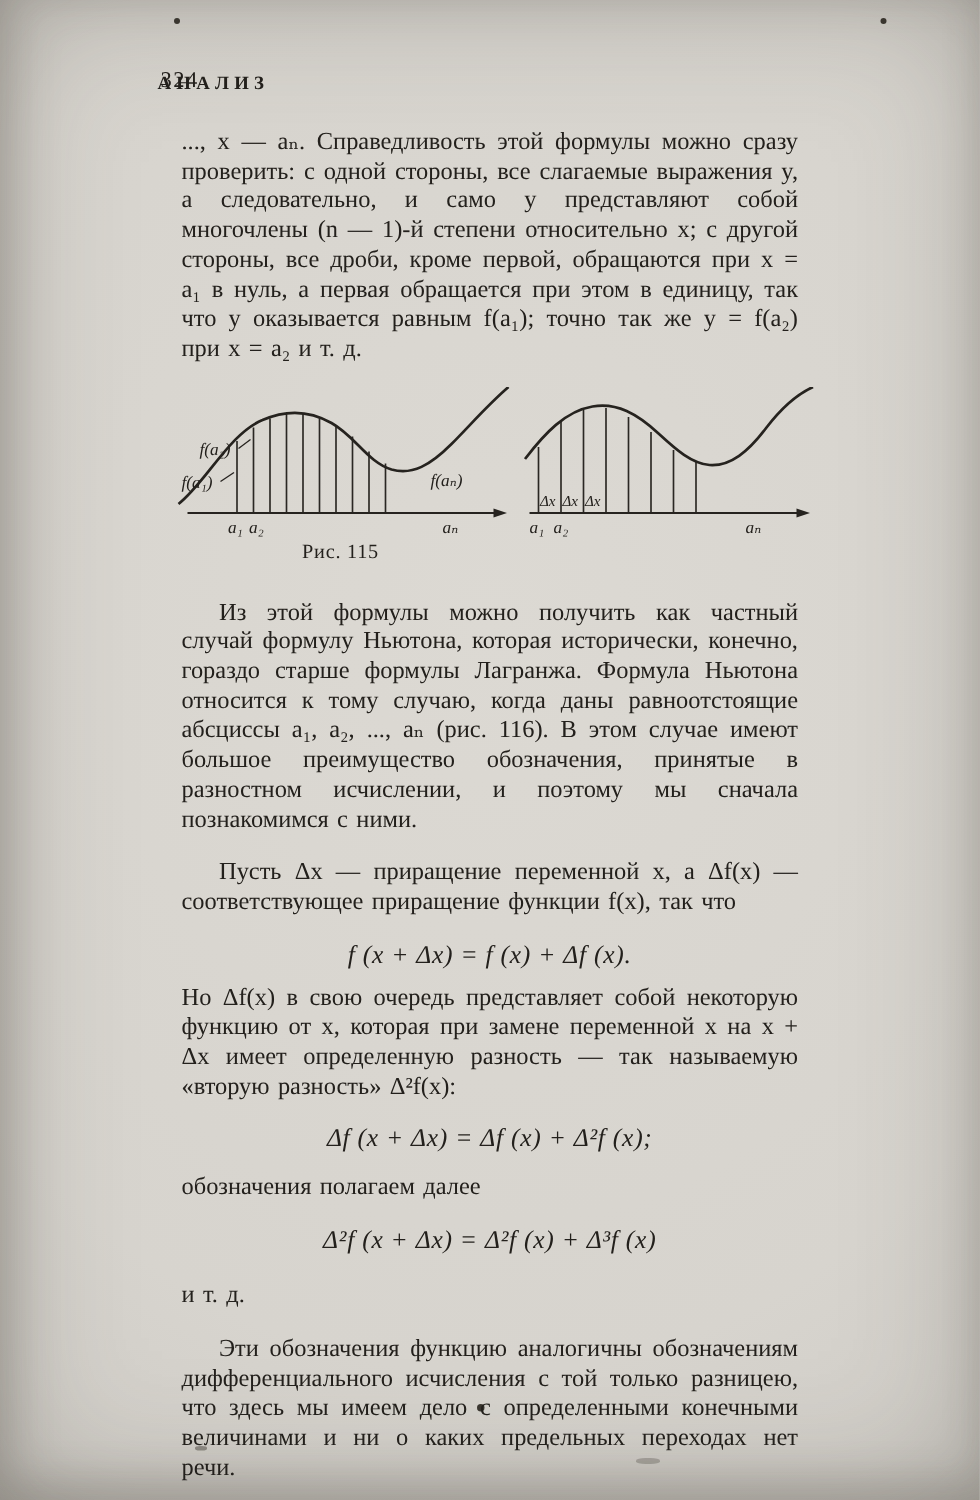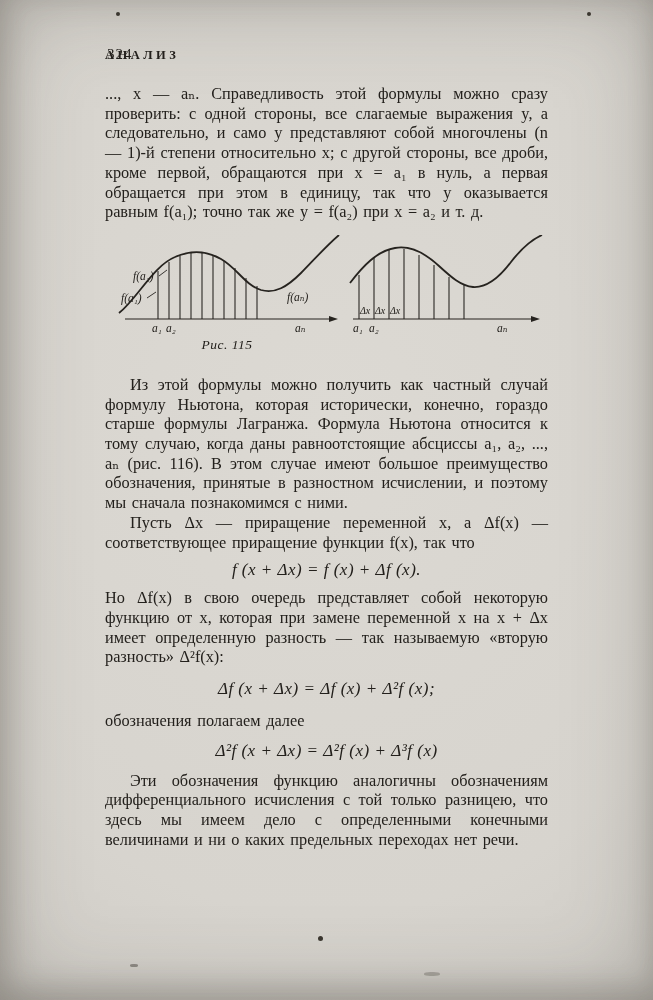--- a/index.html
+++ b/index.html
@@ -30,35 +30,35 @@
   .content { position: absolute; left: 105px; top: 46px; width: 443px; }
 
   .header { position: relative; height: 20px; margin-bottom: 18px; }
   .pagenum { position: absolute; left: 2px; top: 0; font-size: 15px; letter-spacing: 1px; }
   .runhead {
     position: absolute; left: 0; right: 0; top: 2px; 
     font-size: 12.5px; font-weight: bold; letter-spacing: 3.5px;
   }
 
   .para {
-    margin: 0; font-size: 16.3px; line-height: 19.7px;
+    margin: 16px; font-size: 16.3px; line-height: 19.7px;
     text-align: justify; word-spacing: 1.5px;
   }
   .indent { text-indent: 25px; }
   .p2 { margin-top: 22px; }
   .p4 { margin-top: 2px; }
   .p5 { margin-top: 2px; }
   .p7 { margin-top: 2px; }
 
   .figrow {
     display: flex; justify-content: space-between;
     margin: 13px 0 0 8px; width: 432px;
   }
   figure { margin: 0; text-align: center; }
-  .figcap { font-size: 13.5px; margin-top: 2px; letter-spacing: .5px; font-style: italic; }
+  .figcap { font-size: 13.5px; margin-top: 2px; letter-spacing: .5px; }
 
   .formula {
     font-size: 17px; font-style: italic; text-align: center;
     letter-spacing: .5px;
   }
   .f1 { margin: 8px 0 8px; }
   .f2 { margin: 12px 0 12px; }
   .f3 { margin: 10px 0 10px; }
 
   svg { display: block; margin: 0 auto; }
@@ -151,16 +151,17 @@
     <div class="formula f1">f (x + Δx) = f (x) + Δf (x).</div>
 
     <p class="para p4">Но Δf(x) в свою очередь представляет собой некоторую функцию от x, которая при замене переменной x на x + Δx имеет определенную разность — так называемую «вторую разность» Δ²f(x):</p>
 
     <div class="formula f2">Δf (x + Δx) = Δf (x) + Δ²f (x);</div>
 
     <p class="para p5">обозначения полагаем далее</p>
 
     <div class="formula f3">Δ²f (x + Δx) = Δ²f (x) + Δ³f (x)</div>
 
+    <p class="para">и т. д.</p>
     <p class="para indent p7">Эти обозначения функцию аналогичны обозначениям дифференциального исчисления с той только разницею, что здесь мы имеем дело с определенными конечными величинами и ни о каких предельных переходах нет речи.</p>
 
   </div>
 </div>
 
 </body></html>

